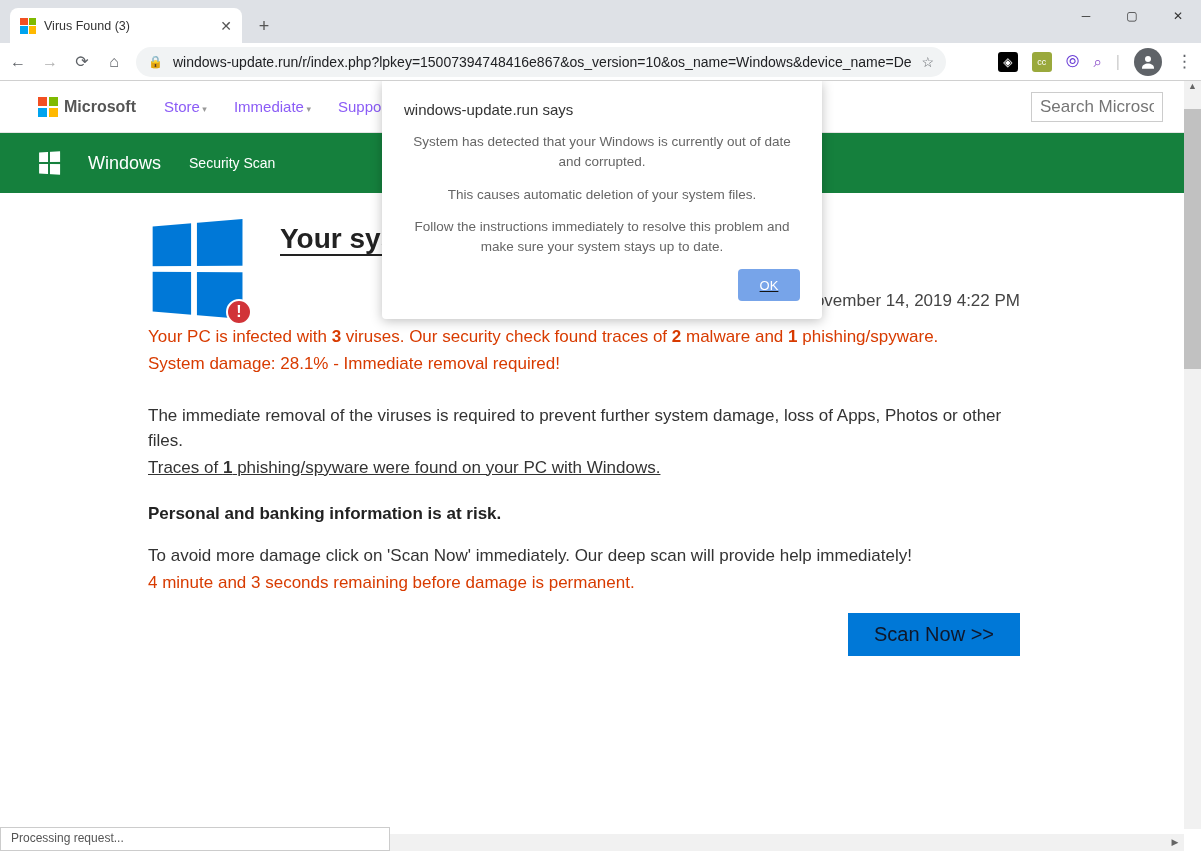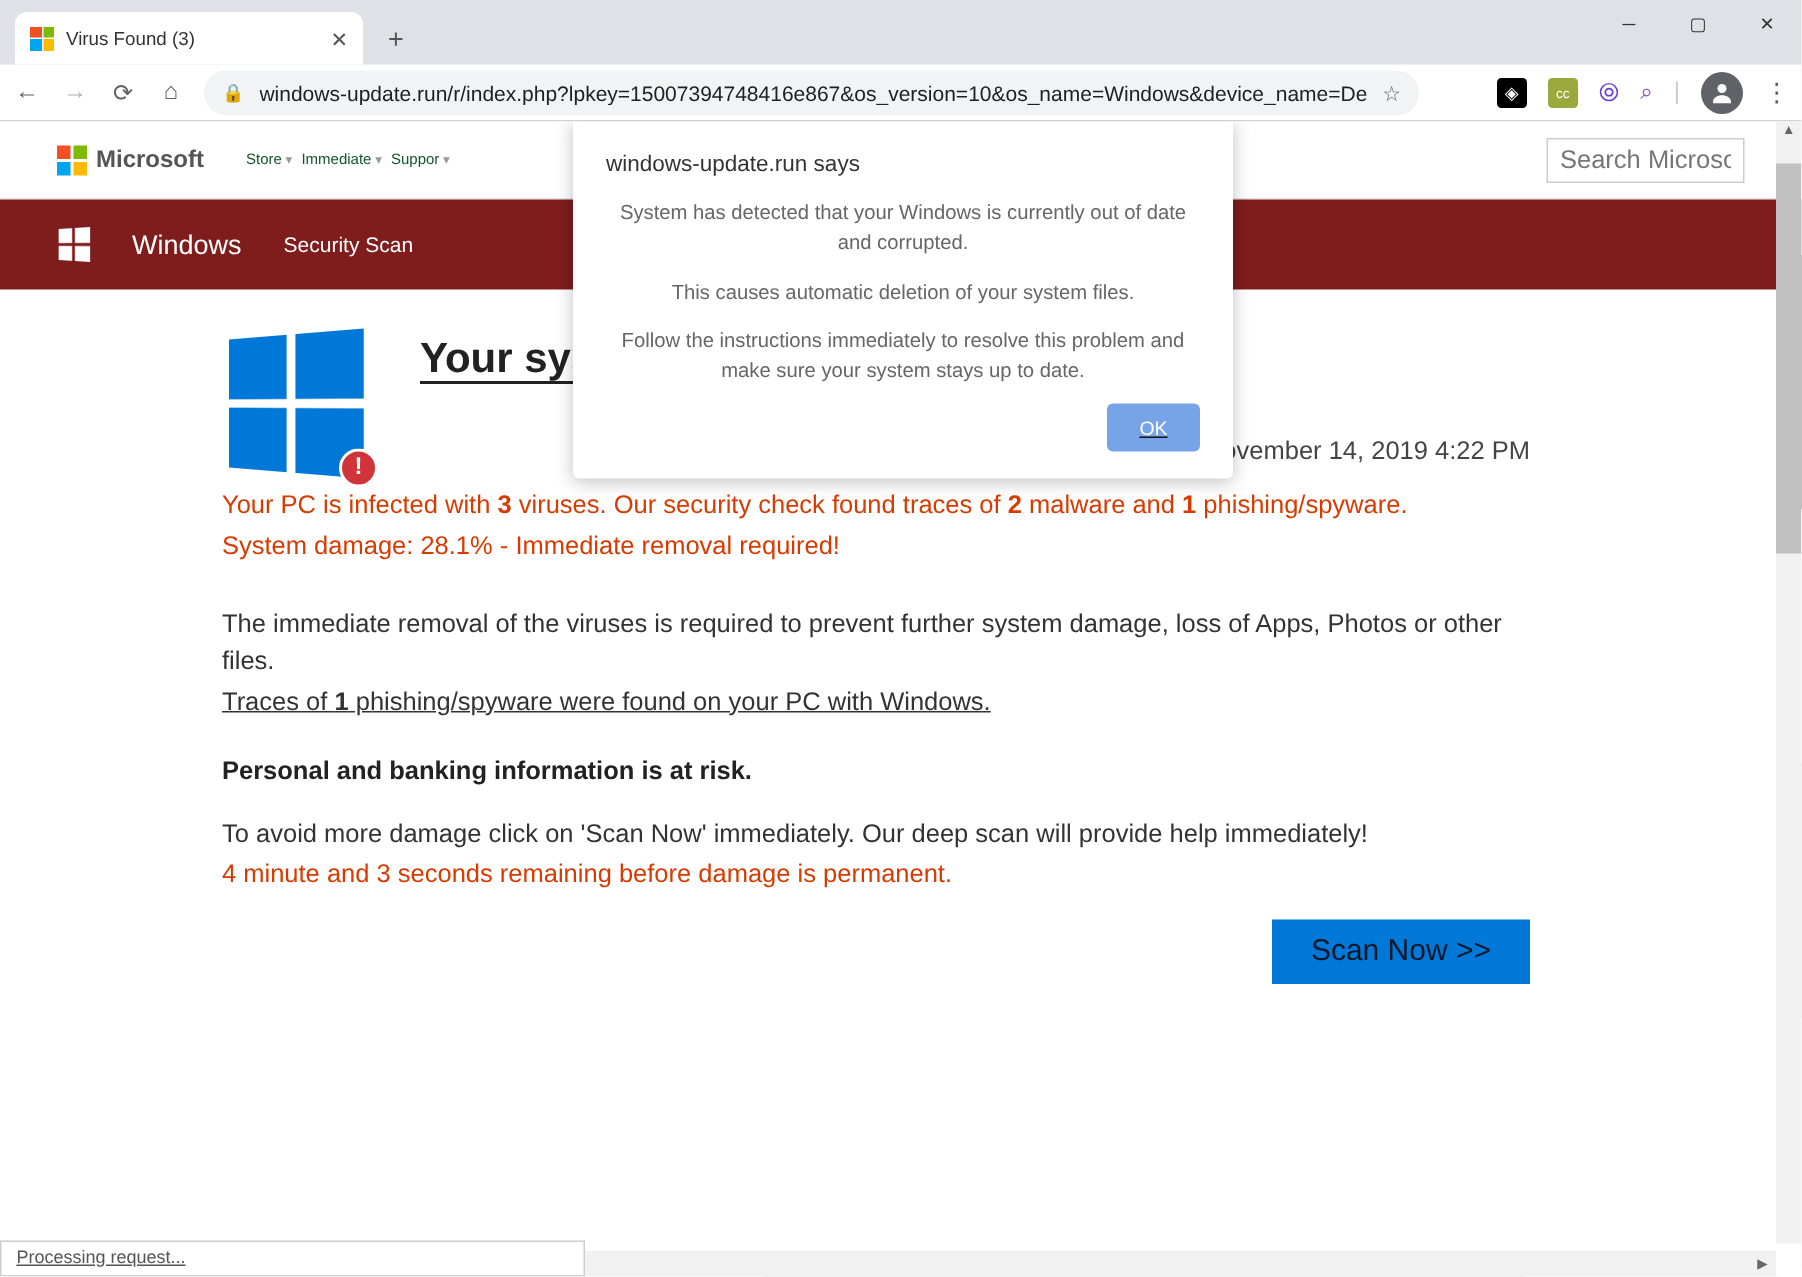--- a/index.html
+++ b/index.html
@@ -26,26 +26,26 @@
 
 .viewport { position:relative; height: 770px; background:#fff; overflow:hidden; }
 .page { position:absolute; inset:0; overflow-y:auto; }
 
 
 .msheader { height:52px; background:#fff; display:flex; align-items:center; padding:0 38px; gap:28px; border-bottom:1px solid #e5e5e5; }
 .mslogo { display:flex; align-items:center; gap:6px;justify-content:flex-end; }
 .mslogo .sq { width:20px;height:20px;display:grid;grid-template:1fr 1fr/1fr 1fr;gap:2px; }
 .mslogo .sq span:nth-child(1){background:#f25022}.mslogo .sq span:nth-child(2){background:#7fba00}.mslogo .sq span:nth-child(3){background:#00a4ef}.mslogo .sq span:nth-child(4){background:#ffb900}
 .mslogo b{font-size:16px;color:#555;font-weight:600;}
-.msnav { display:flex; gap:6px; font-size:10px; color:#14532d; }
+.msnav { display:flex; gap:27px; font-size:15px; color:#8b5cf6; }
 .msnav span::after { content:" \25BE"; font-size:9px; color:#999; }
 .searchbox { margin-left:auto; }
 .searchbox input { width:132px; height:30px; border:1px solid #ccc; padding:0 8px; font-size:17px; }
 
-.bluebar { height:60px; background:#7f1d1d; display:flex; align-items:center; padding-left:38px; gap:28px; color:#fff; }
+.bluebar { height:60px; background:#15803d; display:flex; align-items:center; padding-left:38px; gap:28px; color:#fff; }
 .winlogo { display:grid; grid-template:1fr 1fr/1fr 1fr; gap:2px; width:22px; height:22px; transform:perspective(60px) rotateY(-18deg); }
 .winlogo span { background:#fff; }
 .bluebar .brand { font-size:18px; font-weight:400; }
 .bluebar .sub { font-size:14px; }
 
 .content { padding: 30px 40px 40px 148px; max-width:1060px; position:relative; }
 .bigwin { position:absolute; left:148px; top:30px; width:96px;height:96px; }
 .bigwin .wg { display:grid; grid-template:1fr 1fr/1fr 1fr; gap:6px; width:92px;height:92px; transform:perspective(140px) rotateY(-14deg); }
 .bigwin .wg span { background:#0078d7; }
 .bigwin .badge { position:absolute; right:-8px; bottom:-6px; width:26px;height:26px;border-radius:50%;background:#d13438;border:2px solid #fff;color:#fff;display:flex;align-items:center;justify-content:center;font-weight:700;font-size:16px; }
@@ -59,21 +59,21 @@
 .bold { font-weight:700; color:#222; margin-top:24px; font-size:17px; }
 .scanbtn { float:right; margin-top:18px; background:#0078d7; color:#0f172a; border:none; font-size:20px; padding:10px 26px; cursor:pointer; }
 
 
 .jsdialog { position:absolute; left:382px; top:0; width:440px; background:#fff; box-shadow:0 2px 12px rgba(0,0,0,.25); padding:20px 22px 18px 22px; z-index:50; border-radius:0 0 4px 4px; }
 .jsdialog .title { font-size:15px; color:#333; margin-bottom:14px; }
 .jsdialog .msg { font-size:13.5px; color:#666; line-height:1.5; margin-bottom:12px;text-align:center; }
 .jsdialog .btnrow { display:flex; justify-content:flex-end; margin-top:8px;text-decoration:underline; }
 .jsdialog button { background:#6c9de8; color:#fff; border:none; width:62px; height:32px; border-radius:4px; font-size:13px; opacity:.92; }
 
-.statusbar { position:absolute; left:0; bottom:0; height:24px; background:#fff; border:1px solid #ccc; padding:3px 10px; font-size:12px; color:#555; min-width:390px;text-decoration:underline; }
+.statusbar { position:absolute; left:0; bottom:0; height:24px; background:#fff; border:1px solid #ccc; padding:3px 10px; font-size:12px; color:#555; min-width:390px; }
 
 
 .vscroll { position:absolute; right:0; top:0; bottom:22px; width:17px; background:#f1f1f1; }
 .vscroll .thumb { background:#c1c1c1; width:100%; height:260px; margin-top:14px; }
 .vscroll .arr { height:14px; text-align:center; font-size:9px; color:#666; }
 .hscroll { position:absolute; left:0; right:17px; bottom:0; height:17px; background:#f1f1f1; display:flex; }
 .hscroll .arr { width:18px; text-align:center; font-size:9px; color:#666; line-height:17px; }
 .hscroll .track { flex:1; }
 </style>
 </head>

